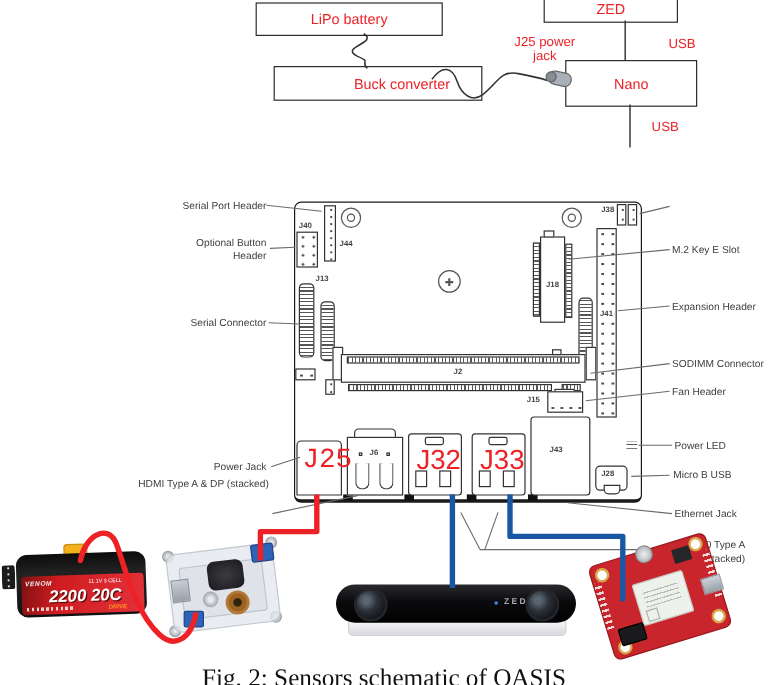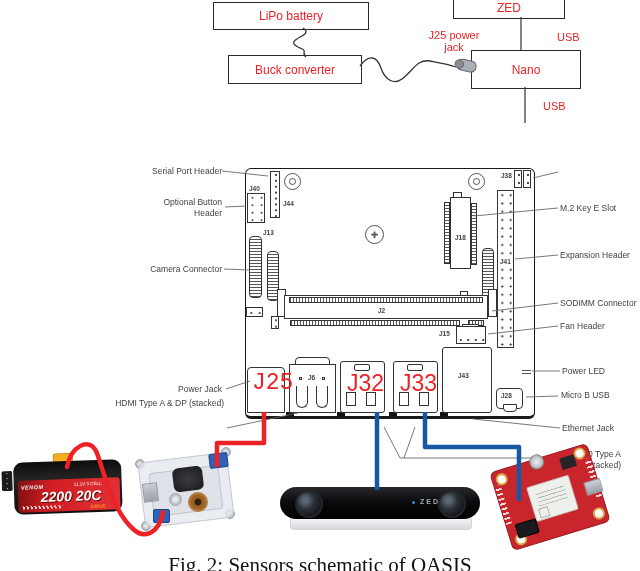--- a/index.html
+++ b/index.html
@@ -31,21 +31,21 @@
            font-family:"Liberation Serif",serif;font-size:21px;color:#111;z-index:2;}
 </style>
 </head>
 <body>
 
 <div class="page">
 
   <div class="flowbox" style="left:213px;top:2px;width:154px;height:26px;">
     <span>LiPo battery</span>
   </div>
-  <div class="flowbox" style="left:228px;top:55px;width:132px;height:27px;">
+  <div class="flowbox" style="left:228px;top:55px;width:132px;height:27px;padding-left:40px;">
     <span>Buck converter</span>
   </div>
   <div class="flowbox" style="left:453px;top:-3px;width:110px;height:20px;">
     <span>ZED</span>
   </div>
   <div class="flowbox" style="left:471px;top:50px;width:108px;height:37px;">
     <span>Nano</span>
   </div>
   <div class="redsmall" style="left:420px;top:29px;width:68px;text-align:center;">J25 power jack</div>
   <div class="redsmall" style="left:557px;top:31px;">USB</div>
@@ -134,21 +134,21 @@
   <div class="conn" style="left:496px;top:388px;width:27px;height:21px;border-radius:4px;"></div>
   <div class="ref" style="left:501px;top:392px;z-index:4;">J28</div>
   <div class="conn" style="left:503px;top:404px;width:14px;height:8px;border-radius:0 0 4px 4px;"></div>
 
   <div class="port" style="left:252px;top:370px;font-family:Liberation Mono, monospace;">J25</div>
   <div class="port" style="left:347px;top:370px;">J32</div>
   <div class="port" style="left:400px;top:370px;">J33</div>
 
   <div class="lab r" style="left:102px;top:166px;width:120px;">Serial Port Header</div>
   <div class="lab r" style="left:150px;top:197px;width:72px;">Optional Button Header</div>
-  <div class="lab r" style="left:102px;top:264px;width:120px;">Camera Connector</div>
+  <div class="lab r" style="left:102px;top:264px;width:120px;">Serial Connector</div>
   <div class="lab r" style="left:122px;top:384px;width:100px;">Power Jack</div>
   <div class="lab r" style="left:112px;top:398px;width:112px;">HDMI Type A &amp; DP (stacked)</div>
 
   <div class="lab" style="left:560px;top:203px;white-space:nowrap;">M.2 Key E Slot</div>
   <div class="lab" style="left:560px;top:250px;white-space:nowrap;">Expansion Header</div>
   <div class="lab" style="left:560px;top:298px;white-space:nowrap;">SODIMM Connector</div>
   <div class="lab" style="left:560px;top:321px;white-space:nowrap;">Fan Header</div>
   <div class="lab" style="left:562px;top:366px;white-space:nowrap;">Power LED</div>
   <div class="lab" style="left:561px;top:390px;white-space:nowrap;">Micro B USB</div>
   <div class="lab" style="left:562px;top:423px;white-space:nowrap;">Ethernet Jack</div>

